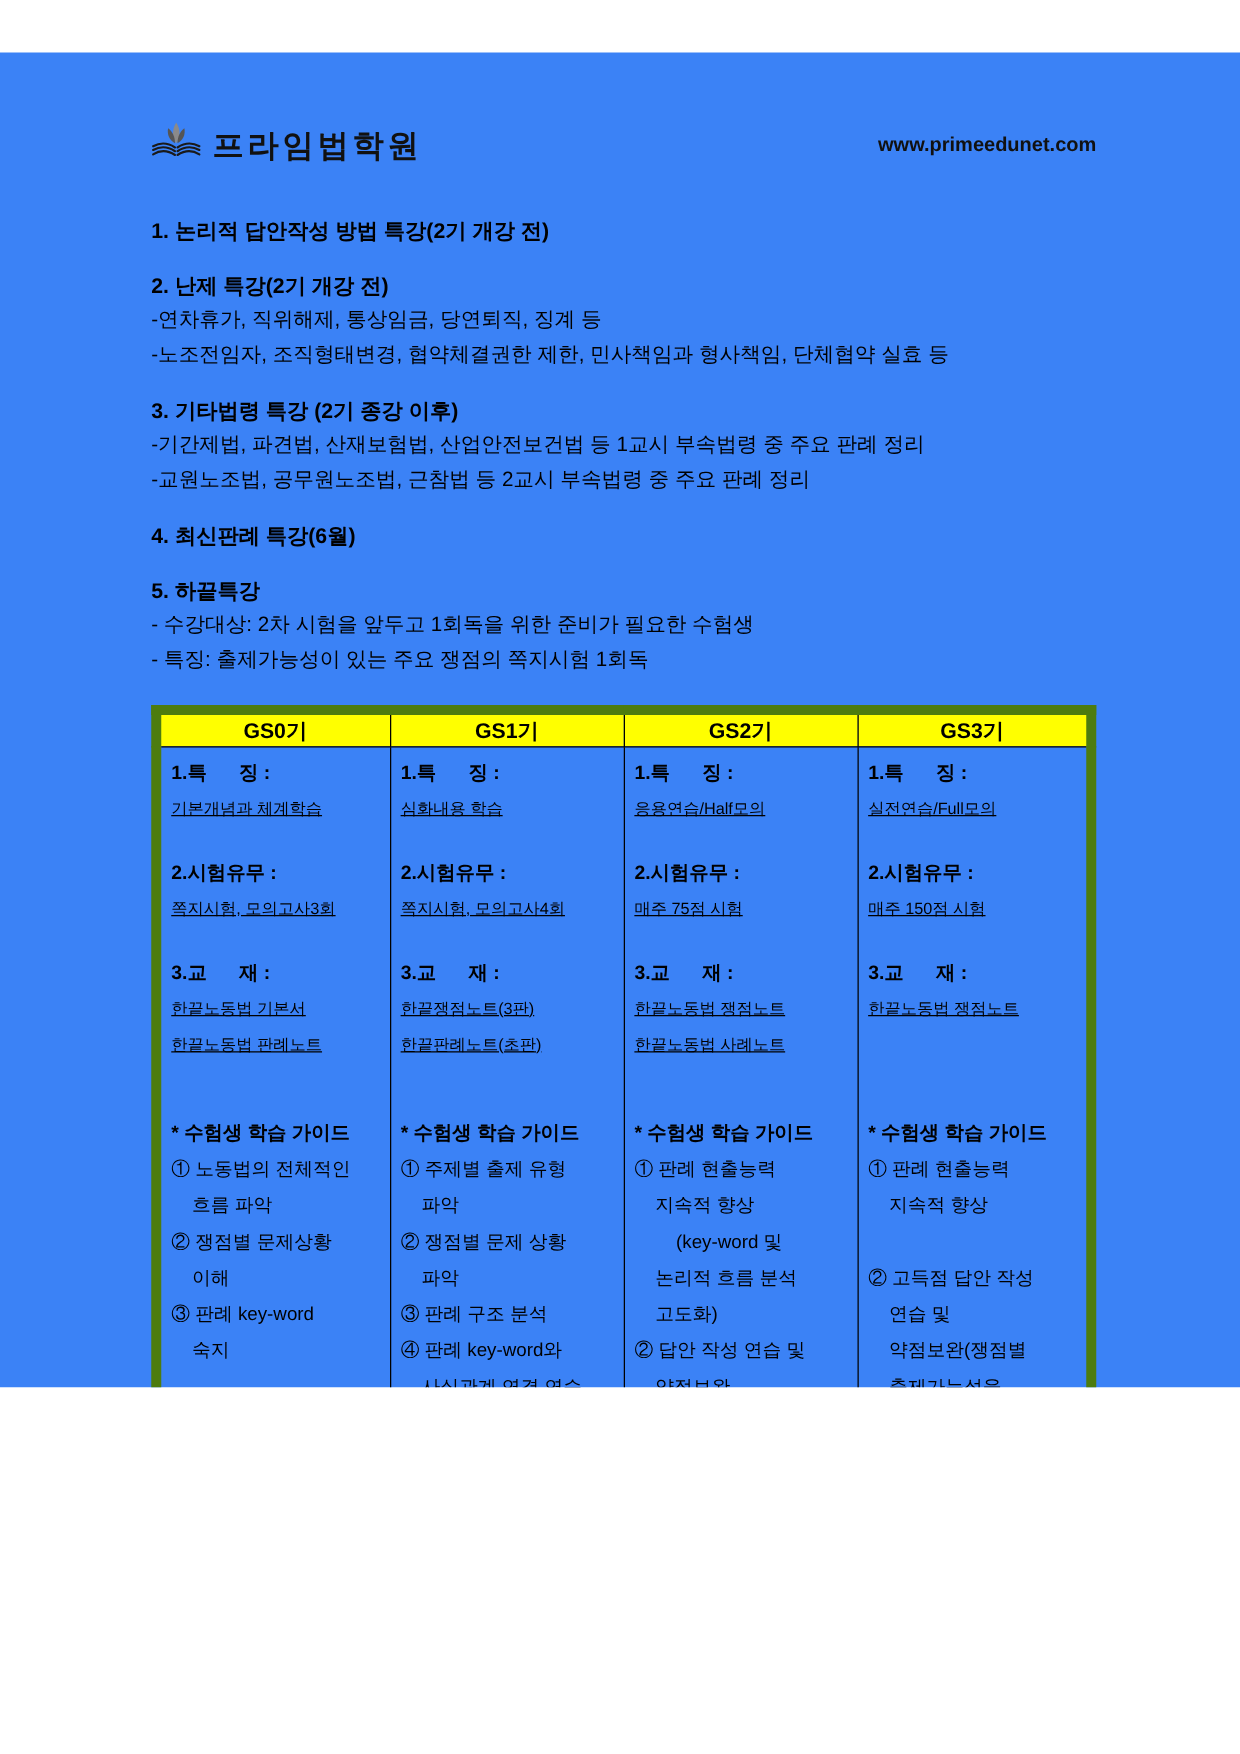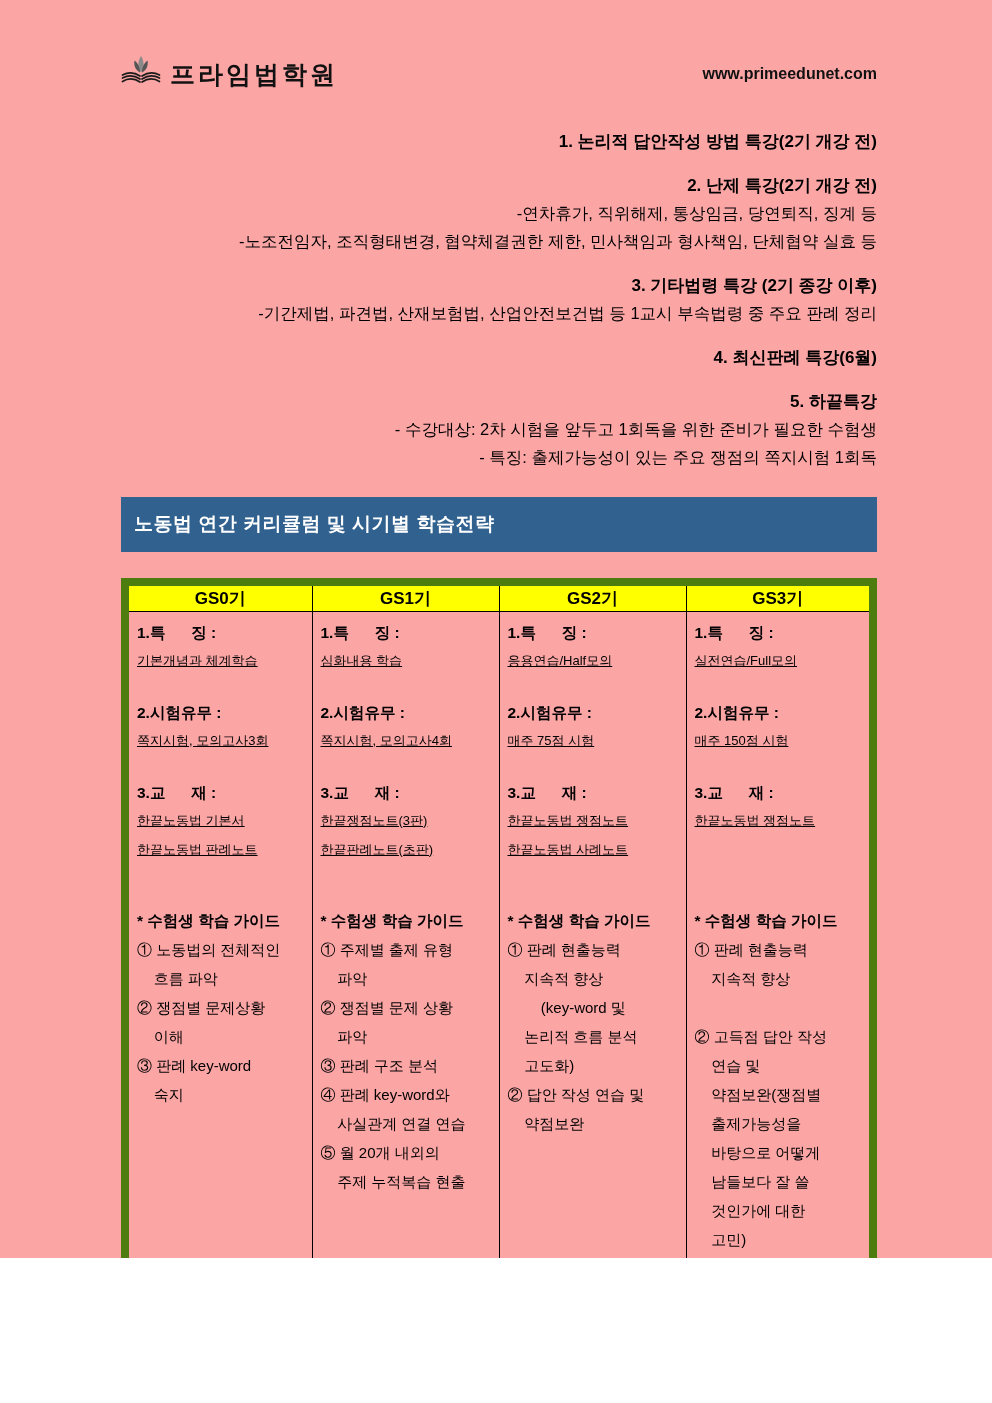--- a/index.html
+++ b/index.html
@@ -1,34 +1,35 @@
 <!DOCTYPE html>
 <html><head>
 <meta charset="utf-8">
 <style>
   * { margin: 0; padding: 0; box-sizing: border-box; }
   html, body { background: #ffffff; }
   .page {
-    width: 992px; height: 1258px;
-    background: #fca5a5;
+    width: 992px; height: 1068px;
+    background: #3b82f6;
     font-family: "Liberation Sans", sans-serif;
     color: #000;
     overflow: hidden;
     position: relative;
+    margin-top: 42px;
   }
   .content { padding: 0 115px 0 121px; }
 
   
   .header { padding-top: 54px; display: flex; justify-content: space-between; align-items: center; }
   .brand { display: flex; align-items: center; gap: 9px; }
   .brand-name { font-size: 25px; font-weight: 700; letter-spacing: 3px; color: #111; }
   .website { font-size: 16px; font-weight: 700; color: #111; }
 
   
-  .lectures { margin-top: 38px; text-align: right; }
+  .lectures { margin-top: 38px; }
   .lec-title { font-size: 17px; font-weight: 700; margin-top: 25px; line-height: 19px; }
   .lec-title:first-child { margin-top: 0; }
   .lec-detail { font-size: 16.5px; margin-top: 9px; line-height: 19px; }
 
   
   .banner {
     margin-top: 30px;
     background: #31618F;
     color: #ffffff;
     font-size: 19px;
@@ -102,31 +103,29 @@
 
     <div class="lectures">
       <div class="lec-title">1. 논리적 답안작성 방법 특강(2기 개강 전)</div>
 
       <div class="lec-title">2. 난제 특강(2기 개강 전)</div>
       <div class="lec-detail">-연차휴가, 직위해제, 통상임금, 당연퇴직, 징계 등</div>
       <div class="lec-detail">-노조전임자, 조직형태변경, 협약체결권한 제한, 민사책임과 형사책임, 단체협약 실효 등</div>
 
       <div class="lec-title">3. 기타법령 특강 (2기 종강 이후)</div>
       <div class="lec-detail">-기간제법, 파견법, 산재보험법, 산업안전보건법 등 1교시 부속법령 중 주요 판례 정리</div>
+      <div class="lec-detail">-교원노조법, 공무원노조법, 근참법 등 2교시 부속법령 중 주요 판례 정리</div>
 
       <div class="lec-title">4. 최신판례 특강(6월)</div>
 
       <div class="lec-title">5. 하끝특강</div>
       <div class="lec-detail">- 수강대상: 2차 시험을 앞두고 1회독을 위한 준비가 필요한 수험생</div>
       <div class="lec-detail">- 특징: 출제가능성이 있는 주요 쟁점의 쪽지시험 1회독</div>
     </div>
 
-    <div class="banner">
-      <span>노동법 연간 커리큘럼 및 시기별 학습전략</span>
-    </div>
 
     <table class="curriculum">
       <thead>
         <tr>
           <th>GS0기</th>
           <th>GS1기</th>
           <th>GS2기</th>
           <th>GS3기</th>
         </tr>
       </thead>

